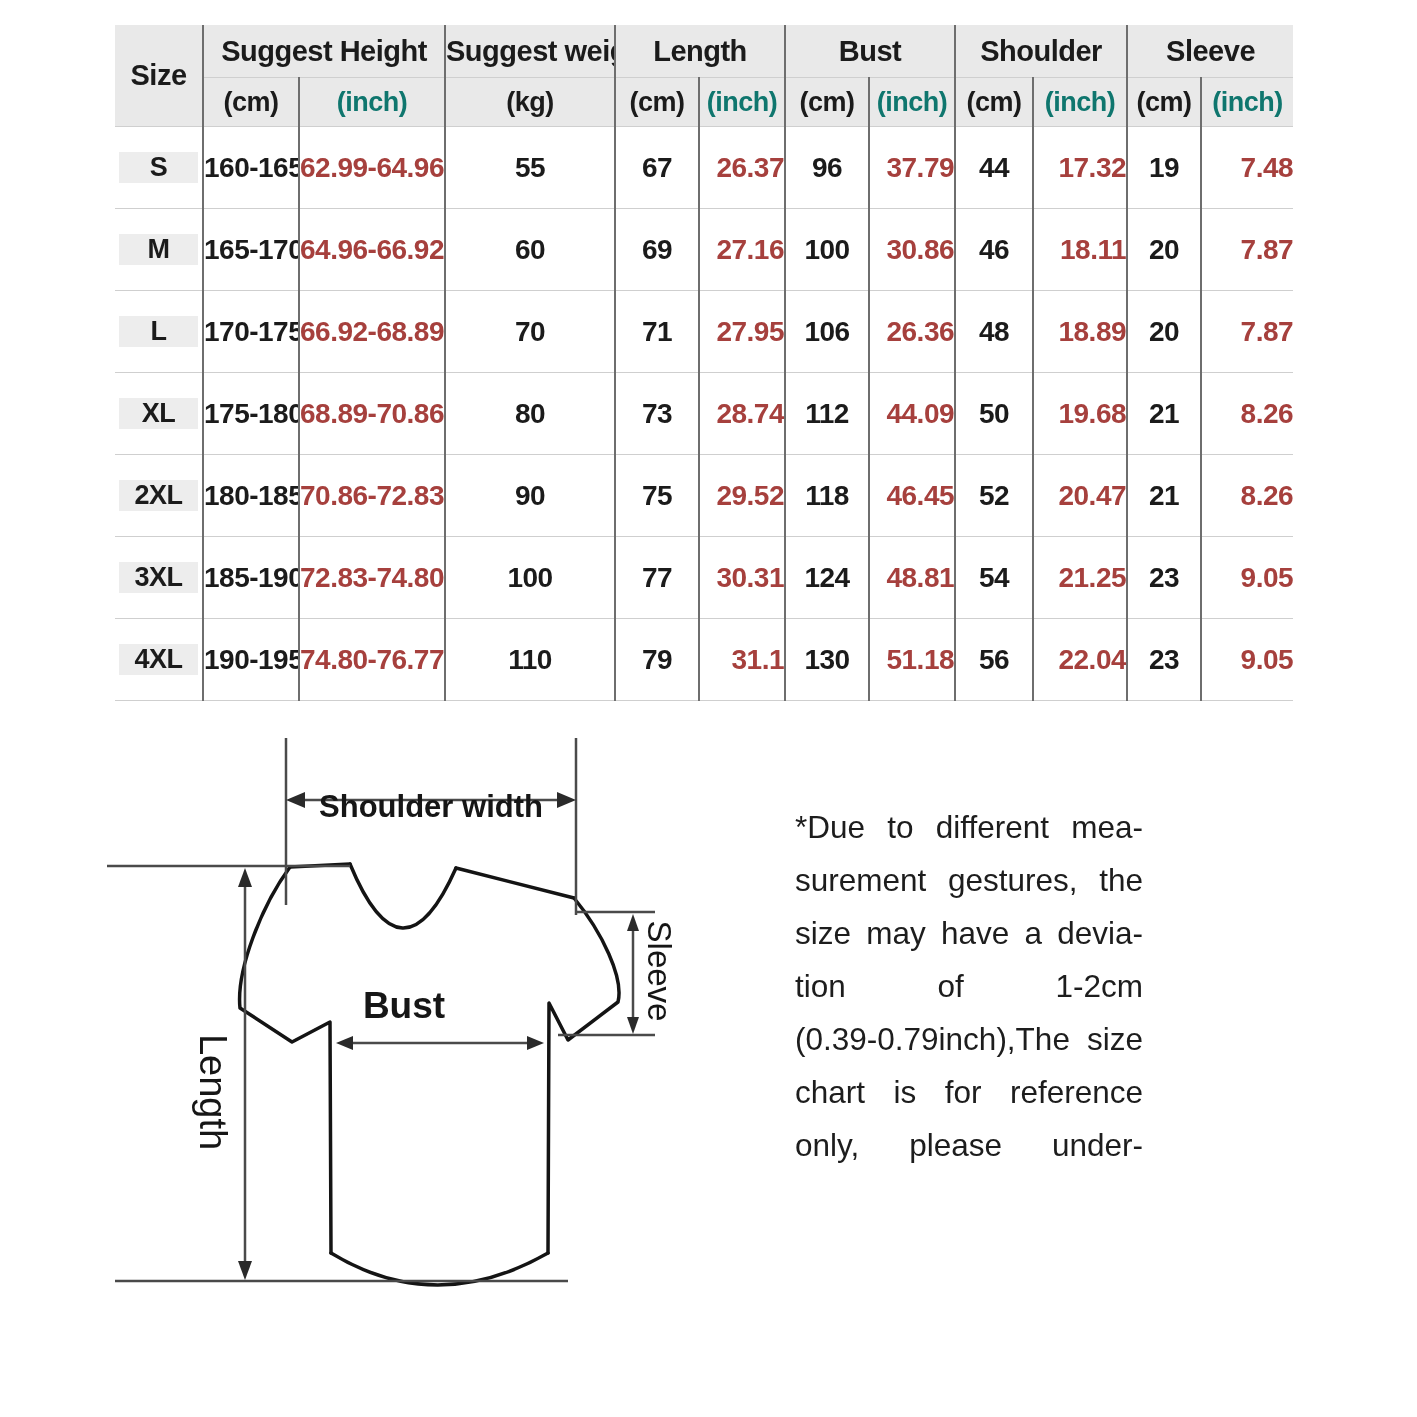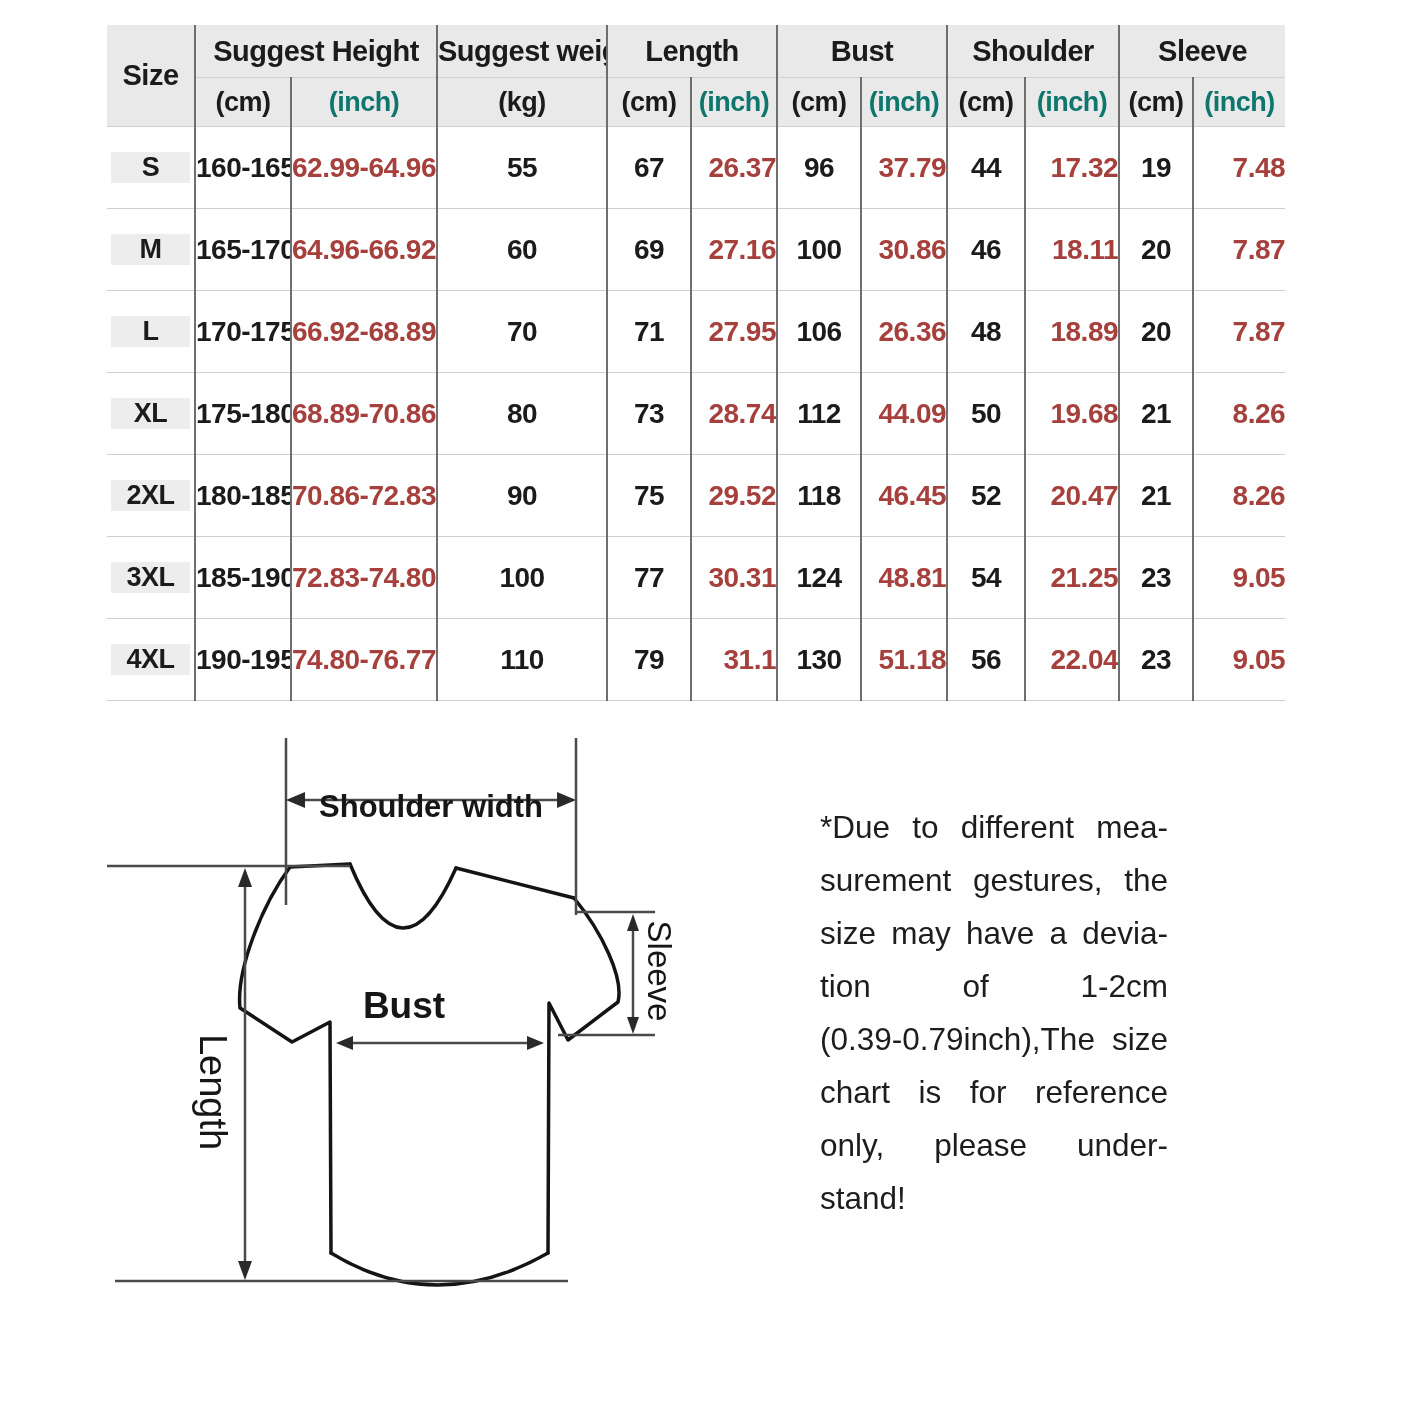--- a/index.html
+++ b/index.html
@@ -16,21 +16,21 @@
     background: #ffffff;
     position: relative;
     overflow: hidden;
     font-family: "Liberation Sans", "DejaVu Sans", sans-serif;
     color: var(--ink);
   }
 
   
   table.size-table {
     position: absolute;
-    left: 107px; top: 25px;
+    left: 115px; top: 25px;
     width: 1178px;
     border-collapse: collapse;
     table-layout: fixed;
   }
   .size-table th, .size-table td {
     border-left: 2px solid var(--grid-dark);
     border-bottom: 1px solid var(--grid-light);
     text-align: center;
     vertical-align: middle;
     padding: 0;
@@ -82,21 +82,21 @@
     white-space: nowrap;
   }
   .lbl-shoulder { left: 256px; top: 748px; width: 350px; height: 44px; font-size: 31px; font-weight: 600; margin-top: 37px; }
   .lbl-bust     { left: 304px; top: 983px; width: 200px; height: 46px; font-size: 37px; font-weight: 600; }
   .lbl-sleeve   { left: 559px; top: 951px; width: 200px; height: 40px; font-size: 33px; transform: rotate(90deg); }
   .lbl-length   { left: 103px; top: 1070px; width: 220px; height: 44px; font-size: 38px; transform: rotate(90deg); }
 
   
   .disclaimer {
     position: absolute;
-    left: 820px; top: 801px;
+    left: 795px; top: 801px;
     width: 348px;
     color: #1d1d1d;
   }
   .disclaimer .dline {
     font-size: 31.5px;
     line-height: 53px;
     height: 53px;
     text-align: justify;
     text-align-last: justify;
     white-space: nowrap;
@@ -309,14 +309,13 @@
 <div class="diag-label lbl-length">Length</div>
 
 <div class="disclaimer">
     <div class="dline">*Due to different mea-</div>
     <div class="dline">surement gestures, the</div>
     <div class="dline">size may have a devia-</div>
     <div class="dline">tion of 1-2cm</div>
     <div class="dline">(0.39-0.79inch),The size</div>
     <div class="dline">chart is for reference</div>
     <div class="dline">only, please under-</div>
-    <div class="dline last">stand!</div>
   </div>
 
 </body></html>

